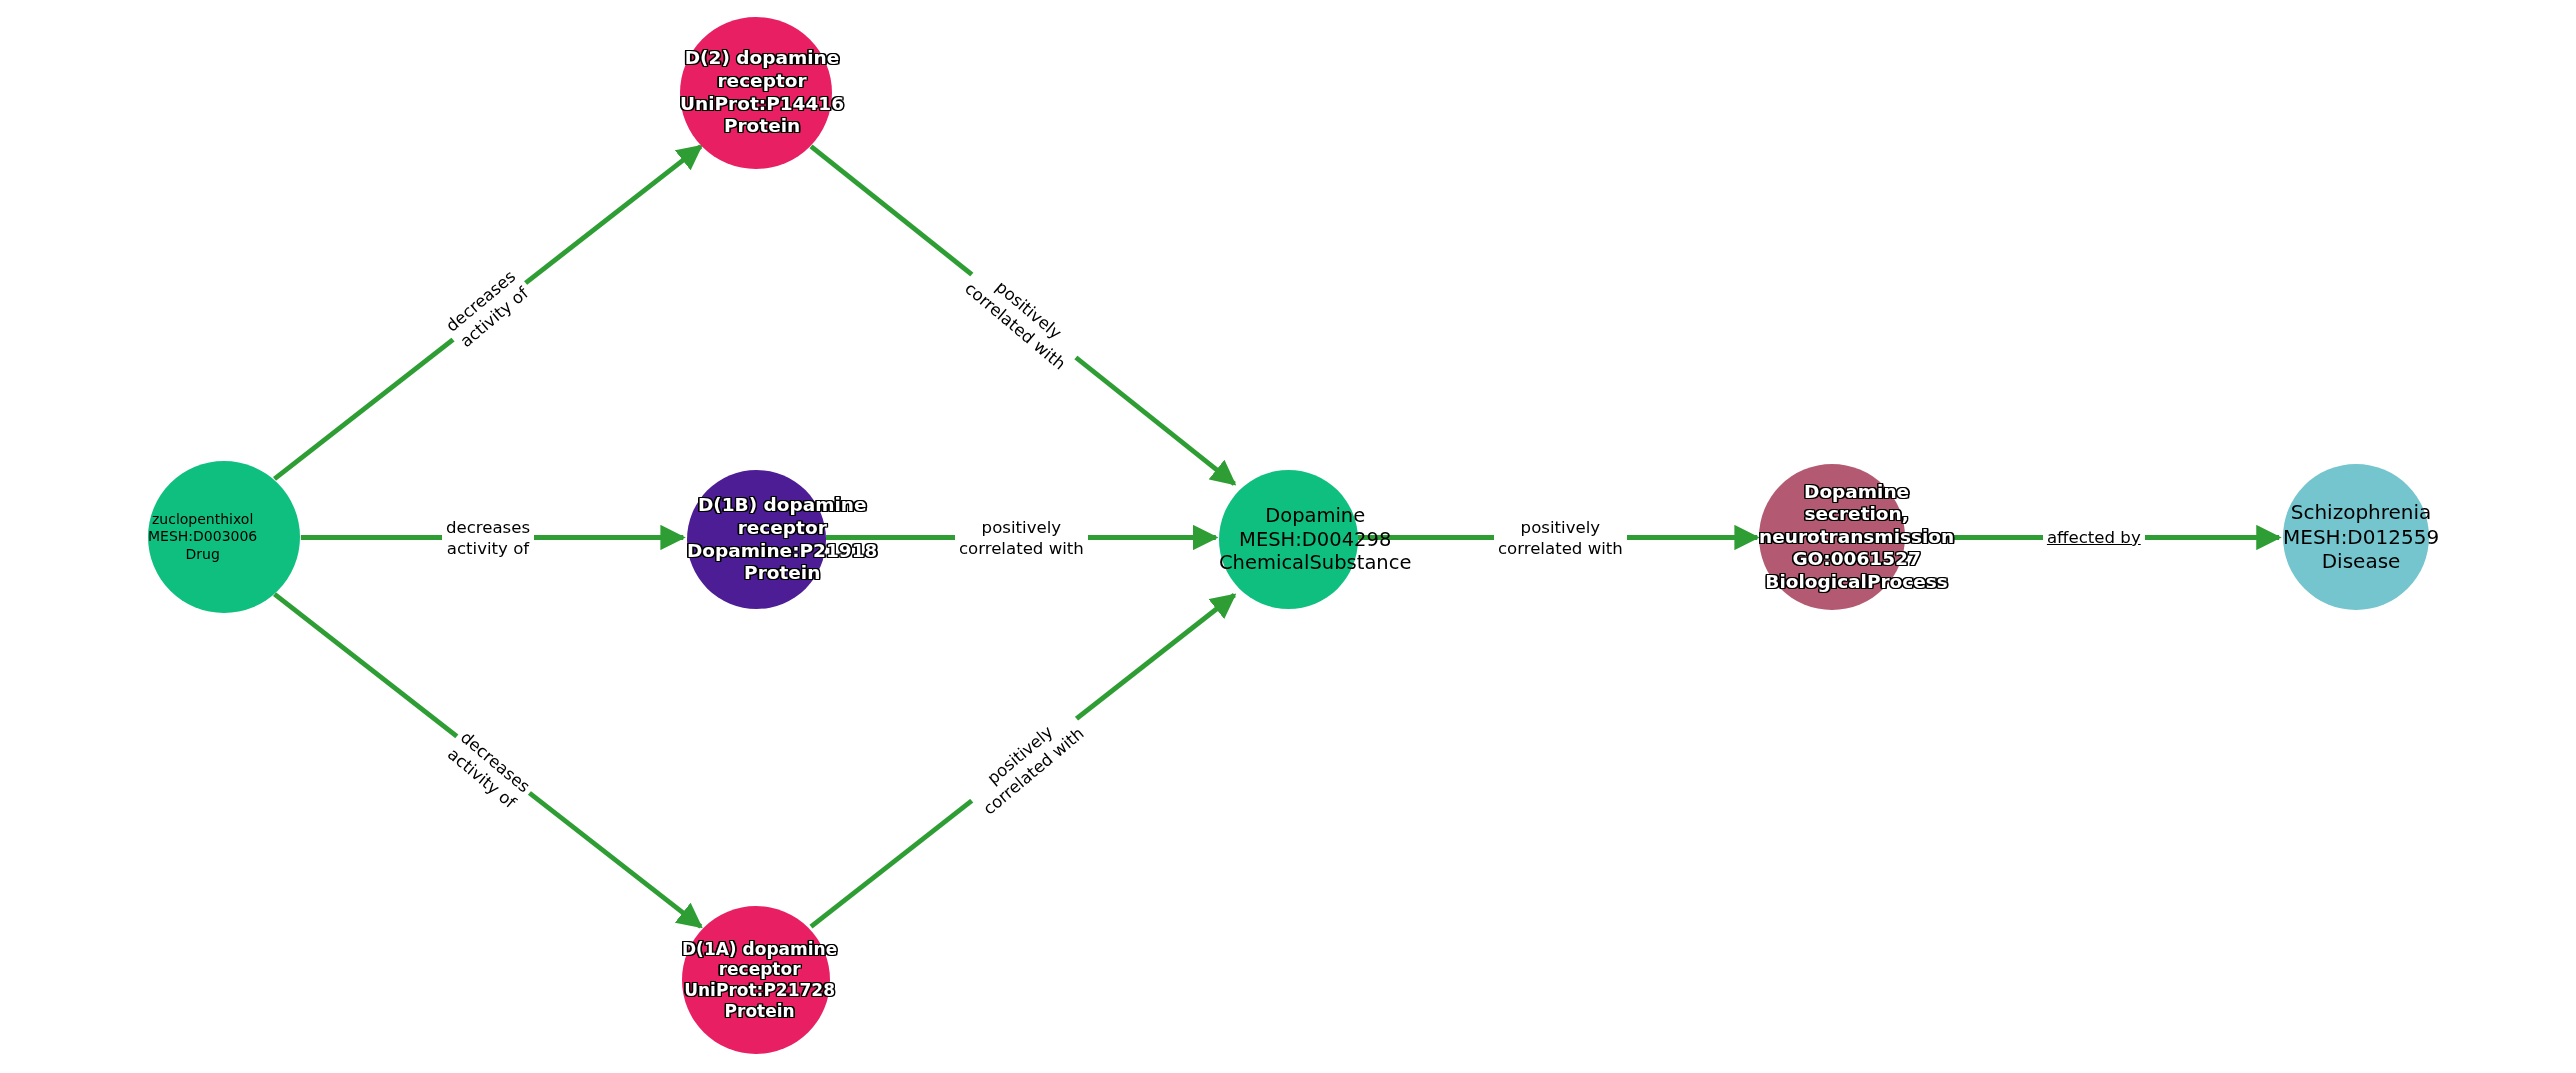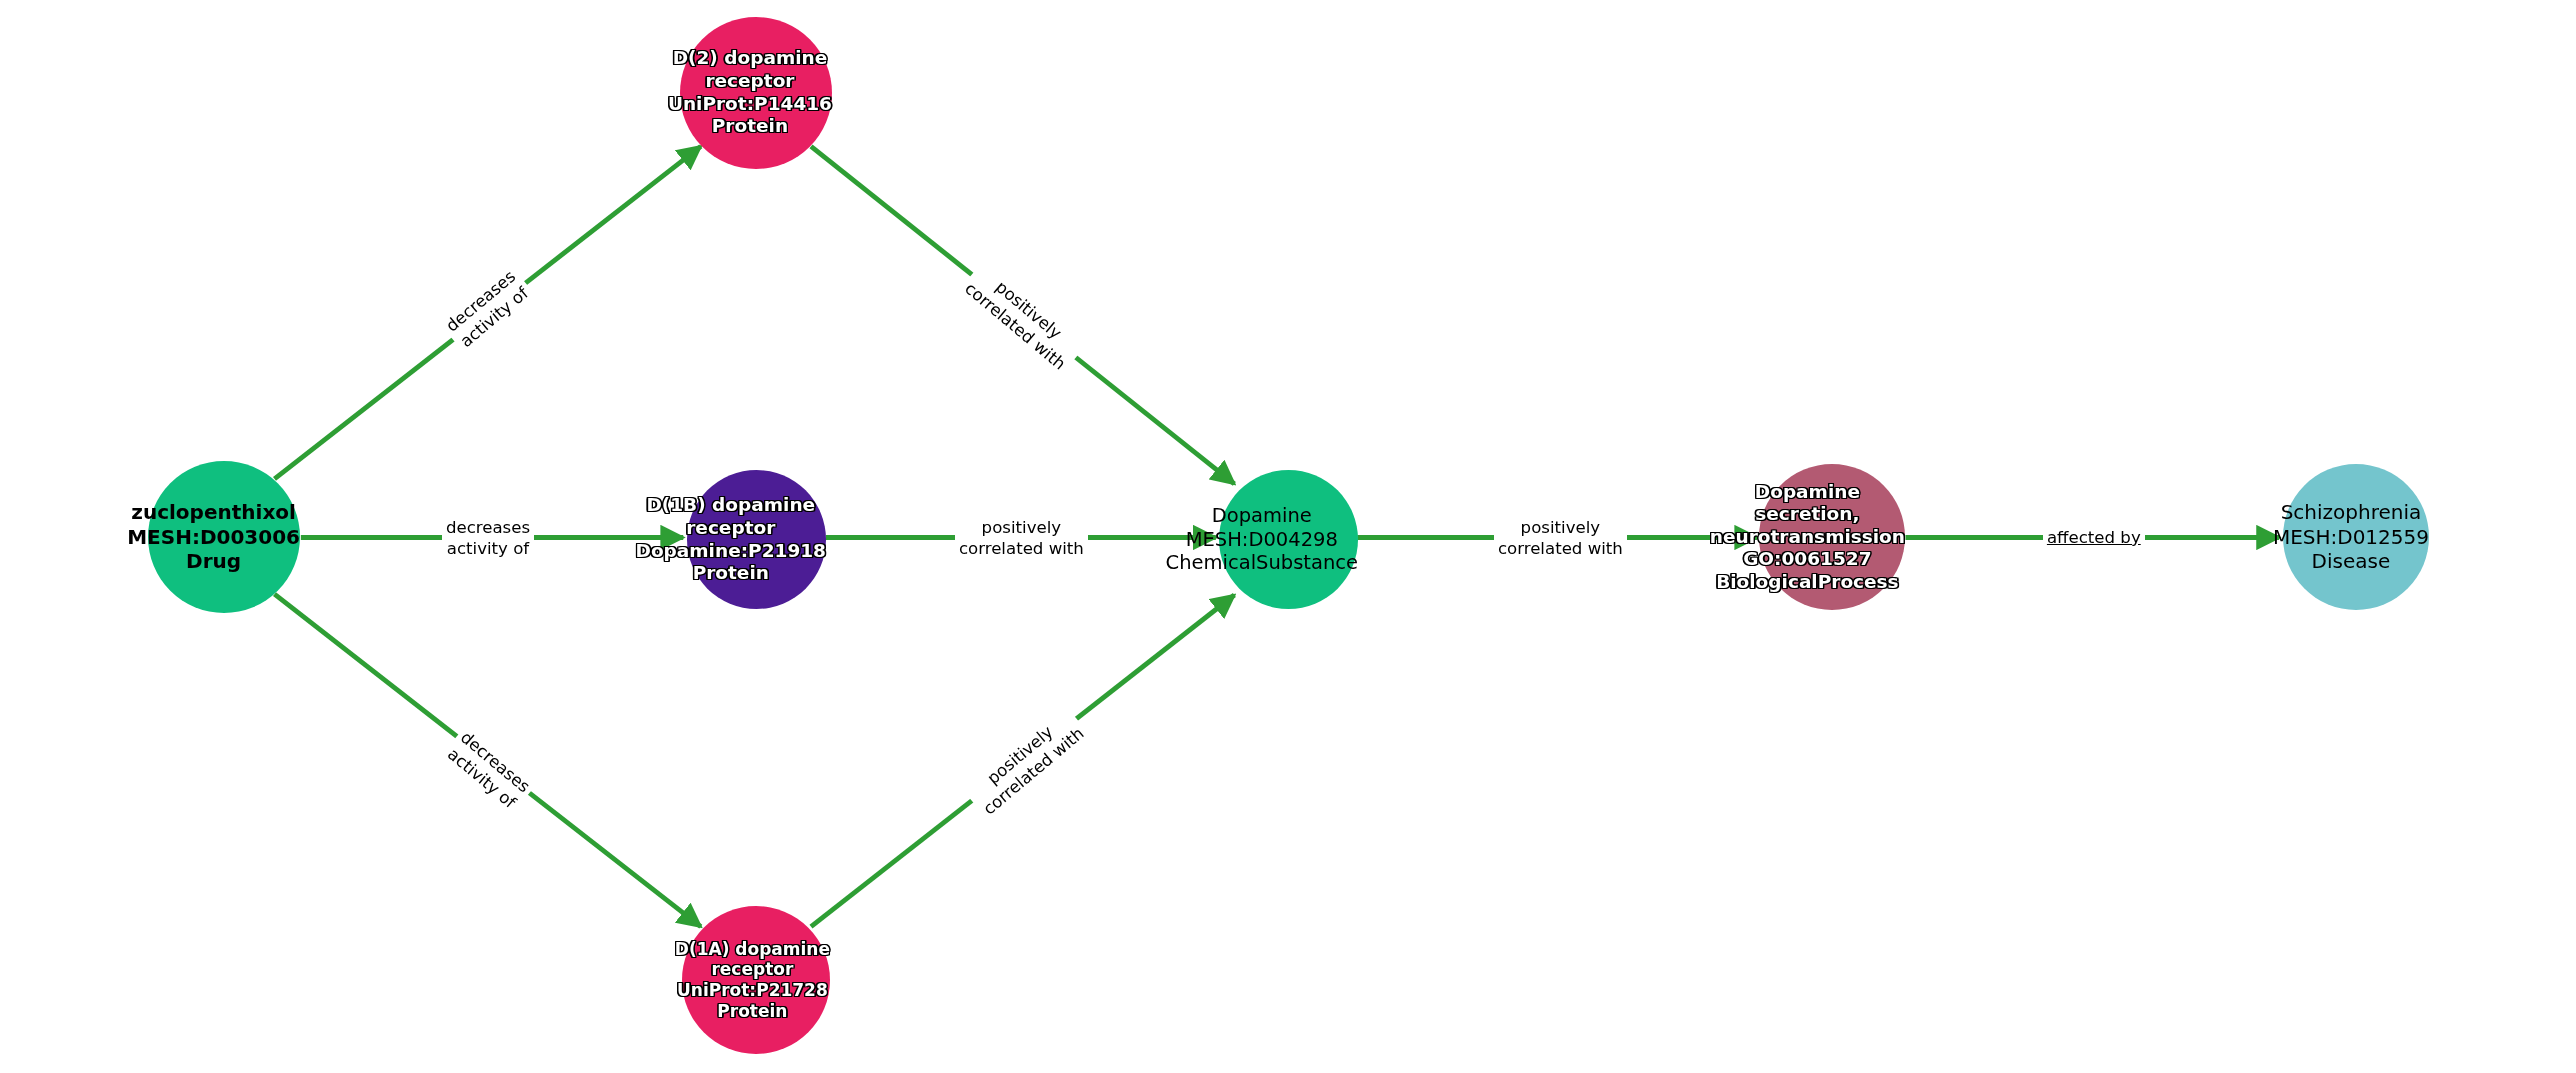--- a/index.html
+++ b/index.html
@@ -9,21 +9,21 @@
     background:#ffffff;
     overflow:hidden;
     font-family:"DejaVu Sans", sans-serif;
   }
   #edges{position:absolute;left:0;top:0;width:2576px;height:1073px;}
   .node{
     position:absolute;
     border-radius:50%;
     display:flex;
     align-items:center;
-    justify-content:flex-end;
+    justify-content:flex-start;
     box-sizing:border-box;
   }
   .node-label{
     text-align:center;
     line-height:1.22;
     white-space:nowrap;
     pointer-events:none;
   }
   .node-label div{white-space:nowrap;}
   
@@ -75,21 +75,21 @@
         <line x1="308" y1="551" x2="700" y2="551" stroke="#2e9e34" stroke-width="5" marker-end="url(#arrow)" id="edge-zuclo-d1b"></line>
         <line x1="846" y1="551" x2="1246" y2="551" stroke="#2e9e34" stroke-width="5" marker-end="url(#arrow)" id="edge-d1b-dopamine"></line>
         <line x1="281" y1="609" x2="718" y2="950" stroke="#2e9e34" stroke-width="5" marker-end="url(#arrow)" id="edge-zuclo-d1a"></line>
         <line x1="831" y1="950" x2="1265" y2="610" stroke="#2e9e34" stroke-width="5" marker-end="url(#arrow)" id="edge-d1a-dopamine"></line>
         <line x1="1391" y1="551" x2="1801" y2="551" stroke="#2e9e34" stroke-width="5" marker-end="url(#arrow)" id="edge-dopamine-secretion"></line>
         <line x1="1953" y1="551" x2="2336" y2="551" stroke="#2e9e34" stroke-width="5" marker-end="url(#arrow)" id="edge-secretion-schizophrenia"></line>
       </g>
   </svg>
   <div id="nodes-layer">
       <div class="node" style="left: 148px; top: 461px; width: 152px; height: 152px; background: rgb(15, 191, 127);">
-        <div class="node-label lbl-dark" style="font-size: 20px; font-weight: bold;">
+        <div class="node-label lbl-dark" style="font-size: 14px;">
           <div>zuclopenthixol</div>
           <div>MESH:D003006</div>
           <div>Drug</div>
         </div>
       </div>
       <div class="node" style="left: 680px; top: 16.6px; width: 152px; height: 152px; background: rgb(232, 31, 98);">
         <div class="node-label lbl-outline" style="font-size: 18.5px;">
           <div>D(2) dopamine</div>
           <div>receptor</div>
           <div>UniProt:P14416</div>

